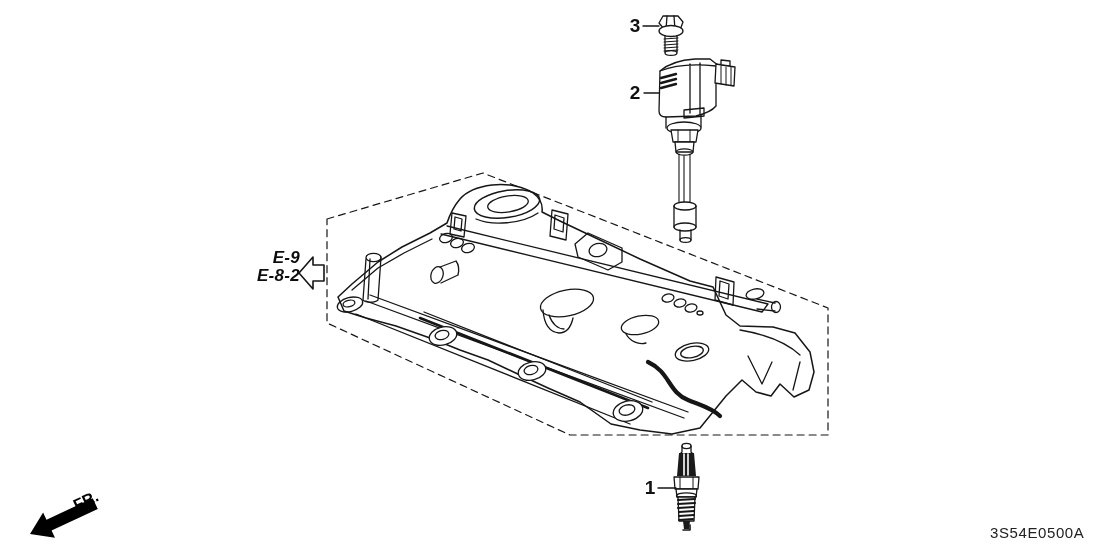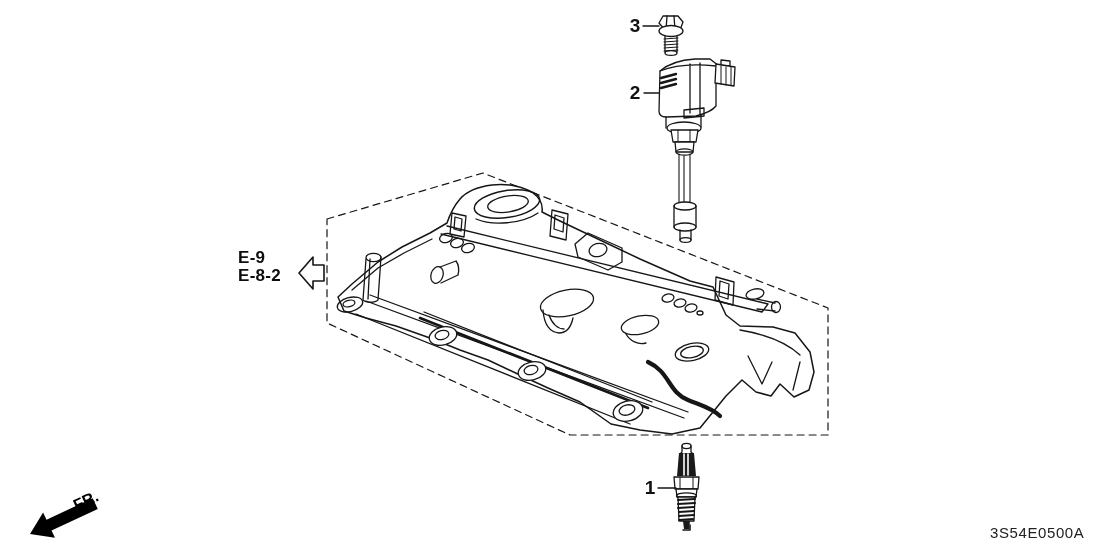--- a/index.html
+++ b/index.html
@@ -6,22 +6,22 @@
   #stage{
     position:relative;width:1108px;height:554px;background:#ffffff;
     font-family:"Liberation Sans",sans-serif;overflow:hidden;
   }
   #art{position:absolute;left:0;top:0;}
   .callout{
     position:absolute;font-weight:bold;font-size:19px;color:#111;
     line-height:20px;width:18px;text-align:center;
   }
   .ref-label{
-    position:absolute;left:238px;top:249px;width:62px;text-align:left;
-    font-weight:bold;font-size:17px;line-height:18px;color:#0d0d0d;letter-spacing:0.3px;
+    position:absolute;left:238px;top:249px;width:62px;text-align:right;
+    font-weight:bold;font-size:17px;line-height:18px;color:#0d0d0d;letter-spacing:0.3px;font-style:italic;
   }
   .fr-label{
     position:absolute;left:63px;top:492px;width:46px;text-align:center;
     font-weight:bold;font-size:16px;color:#000;
     transform:rotate(-25deg);transform-origin:center;
   }
   .part-code{
     position:absolute;left:990px;top:524px;font-size:15px;color:#222;
     letter-spacing:0.6px;
   }

